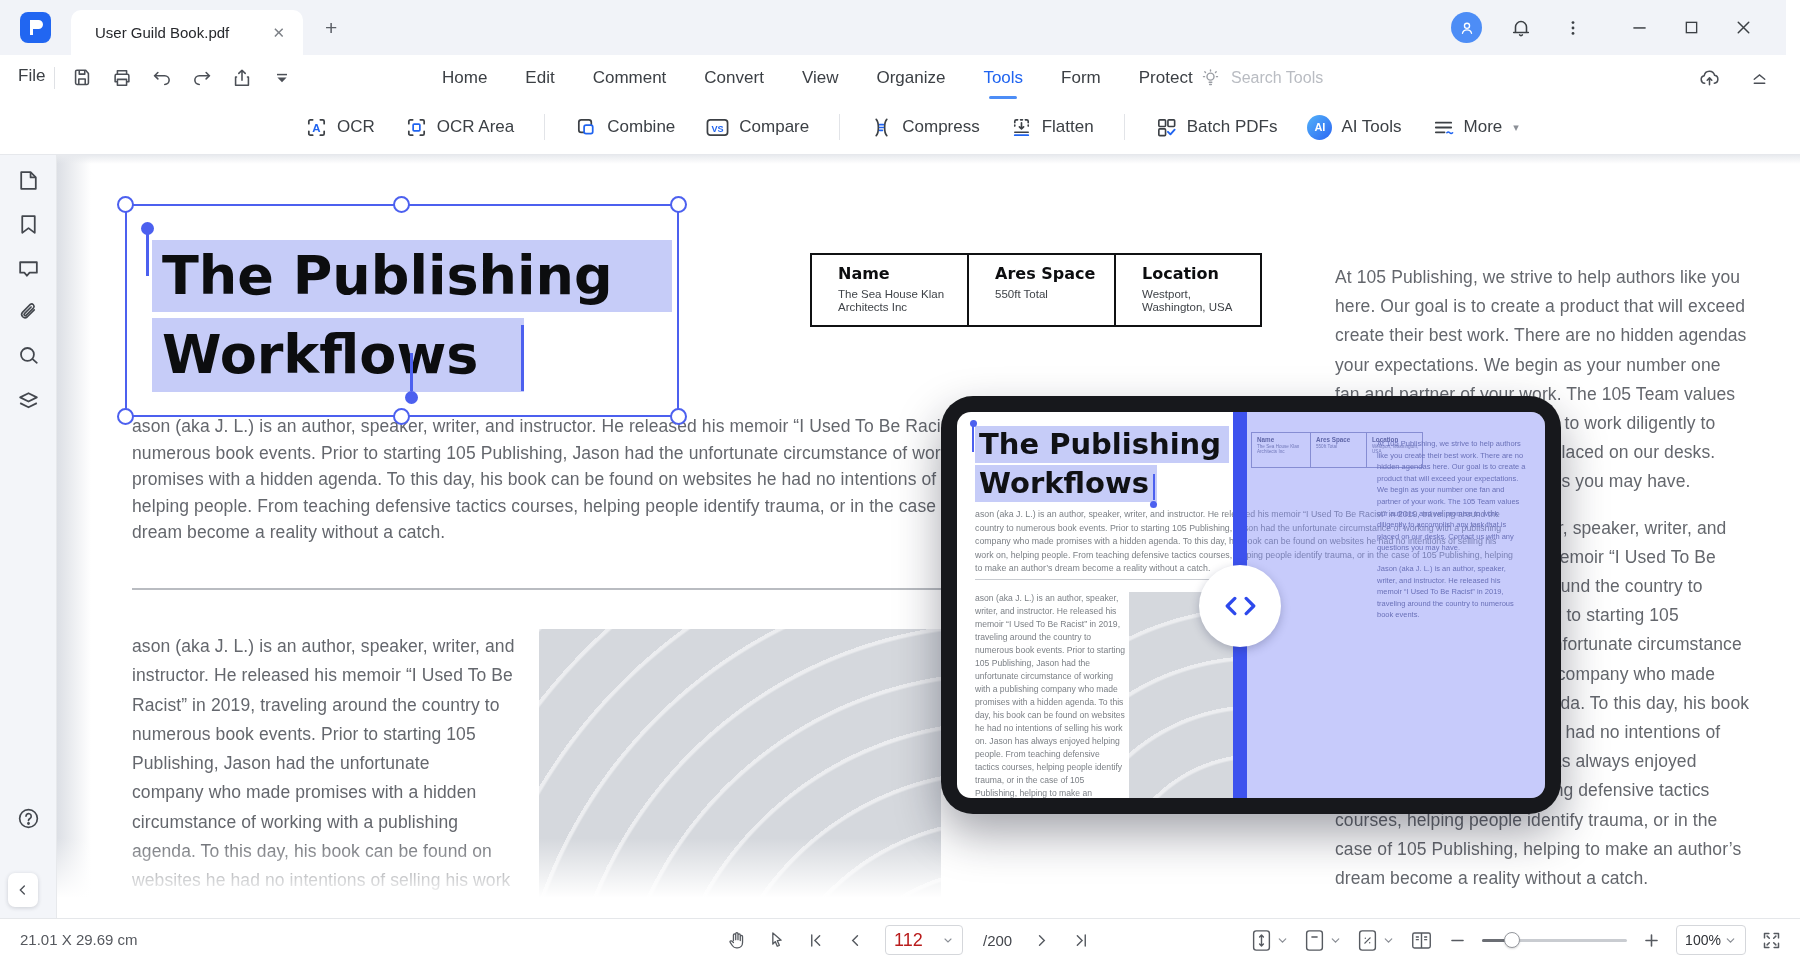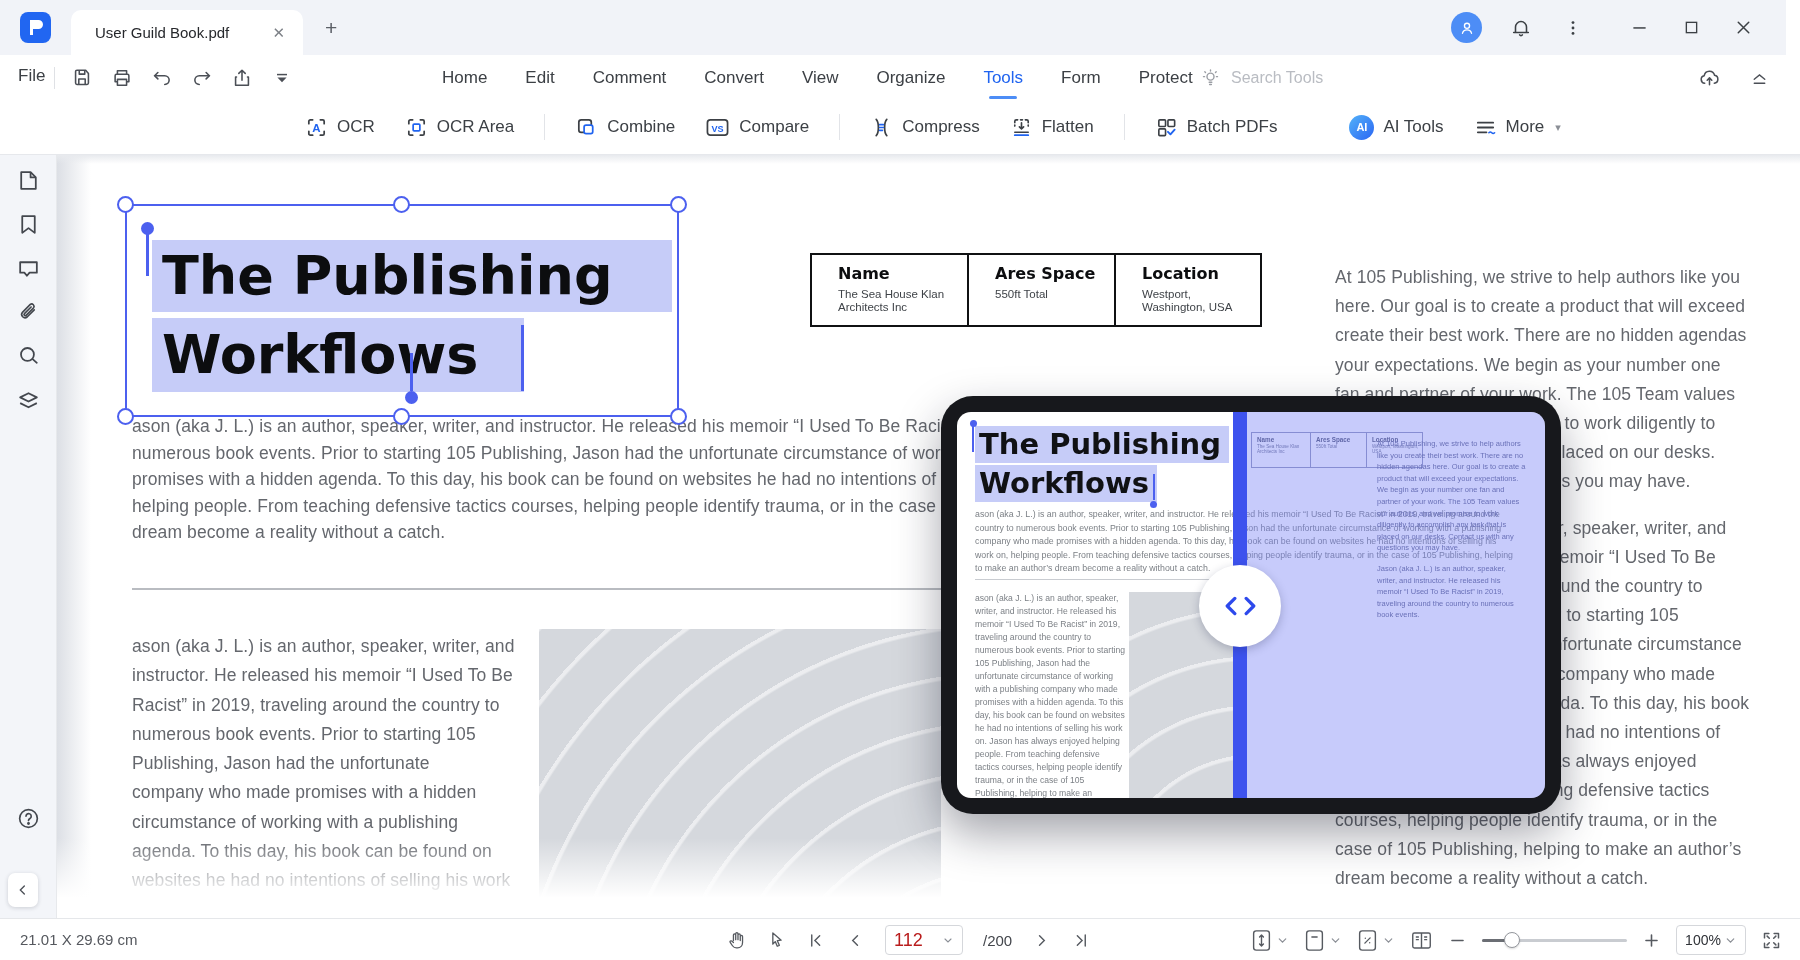--- a/index.html
+++ b/index.html
@@ -36,21 +36,21 @@
   .search-input::placeholder { color:#b9bcc2; }
   .mr-right { position:absolute; right:28px; top:0; height:45px; display:flex; align-items:center; gap:24px; color:#565a61; }
 
   
   .toolsrow { position:absolute; left:0; top:100px; width:1800px; height:55px; background:#fff;
     border-bottom:1px solid #e6e8ec; display:flex; align-items:center; }
   .tools-inner { position:absolute; left:305px; display:flex; align-items:center; gap:30px; }
   .tool { display:flex; align-items:center; gap:9px; font-size:17px; color:#3c4045; cursor:pointer; white-space:nowrap; }
   .tdiv { width:1px; height:26px; background:#e2e4e8; }
   .ai-circle { width:25px; height:25px; border-radius:50%; background:linear-gradient(135deg,#53b2f9,#2b66f3);
-    color:#fff; font-size:11px; font-weight:bold; display:flex; align-items:center; justify-content:center;margin-left:42px; }
+    color:#fff; font-size:11px; font-weight:bold; display:flex; align-items:center; justify-content:center; }
   .chev { color:#8b8f96; font-size:11px; margin-left:2px; }
 
   
   .sidebar { position:absolute; left:0; top:155px; width:57px; height:763px; background:#f3f5f9;
     border-right:1px solid #e7e9ec; }
   .side-ico { position:absolute; left:16px; width:25px; height:25px; color:#43474e; cursor:pointer; }
   .collapse-btn { position:absolute; left:8px; top:718px; width:30px; height:34px; background:#fff; border-radius:7px;
     box-shadow:0 1px 4px rgba(30,34,50,.18); display:flex; align-items:center; justify-content:center;
     color:#4b4f56; cursor:pointer; }
 

